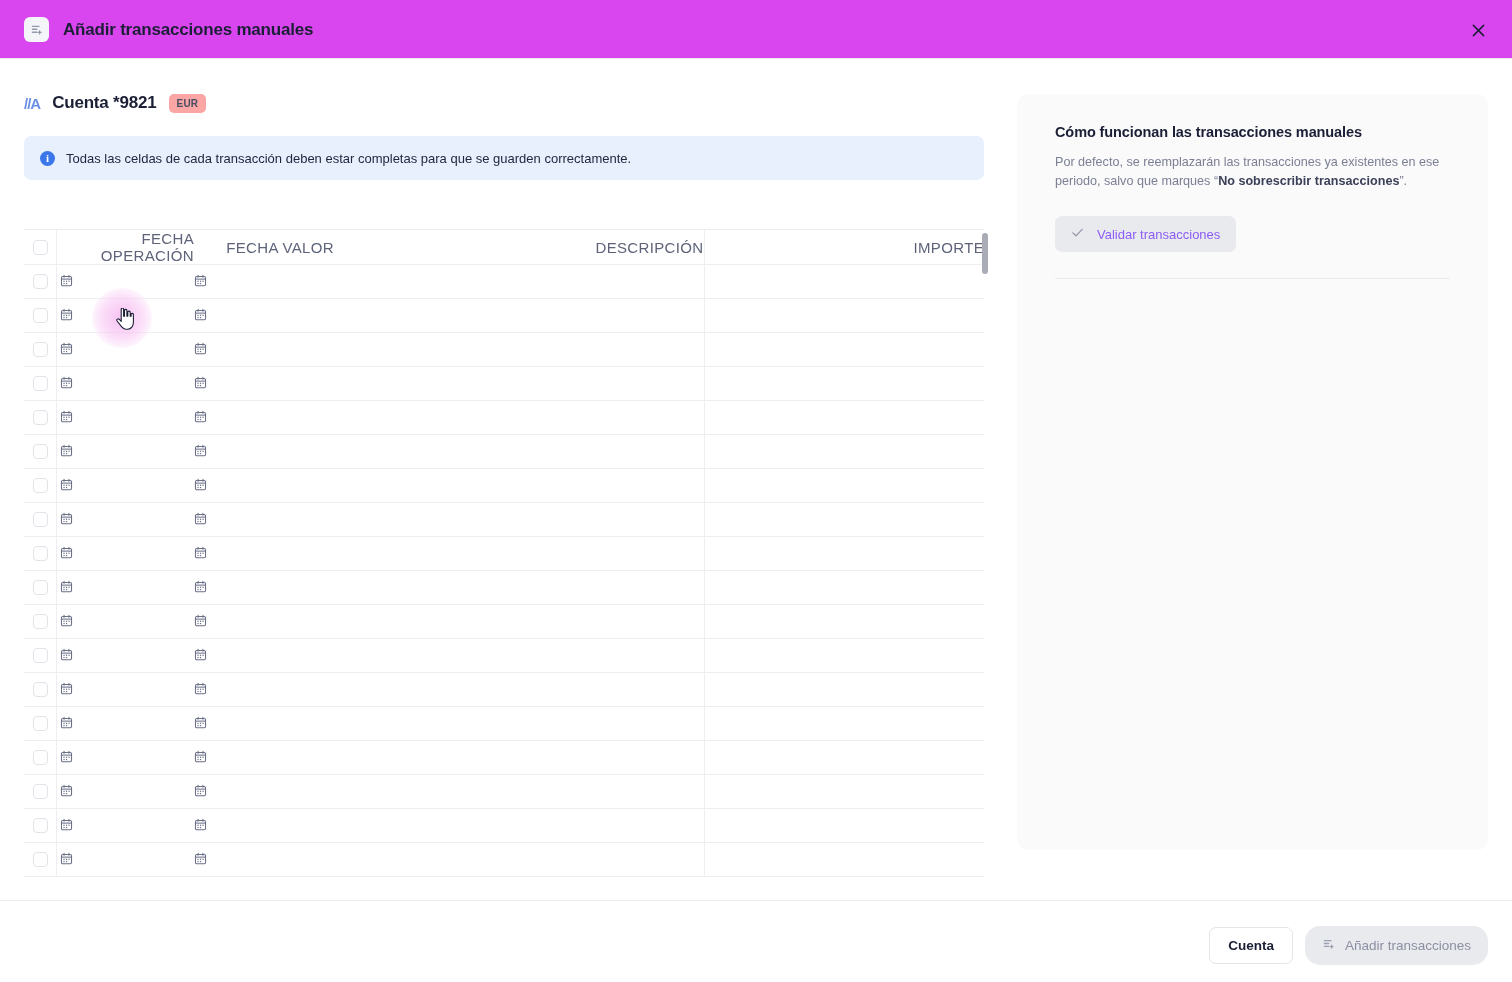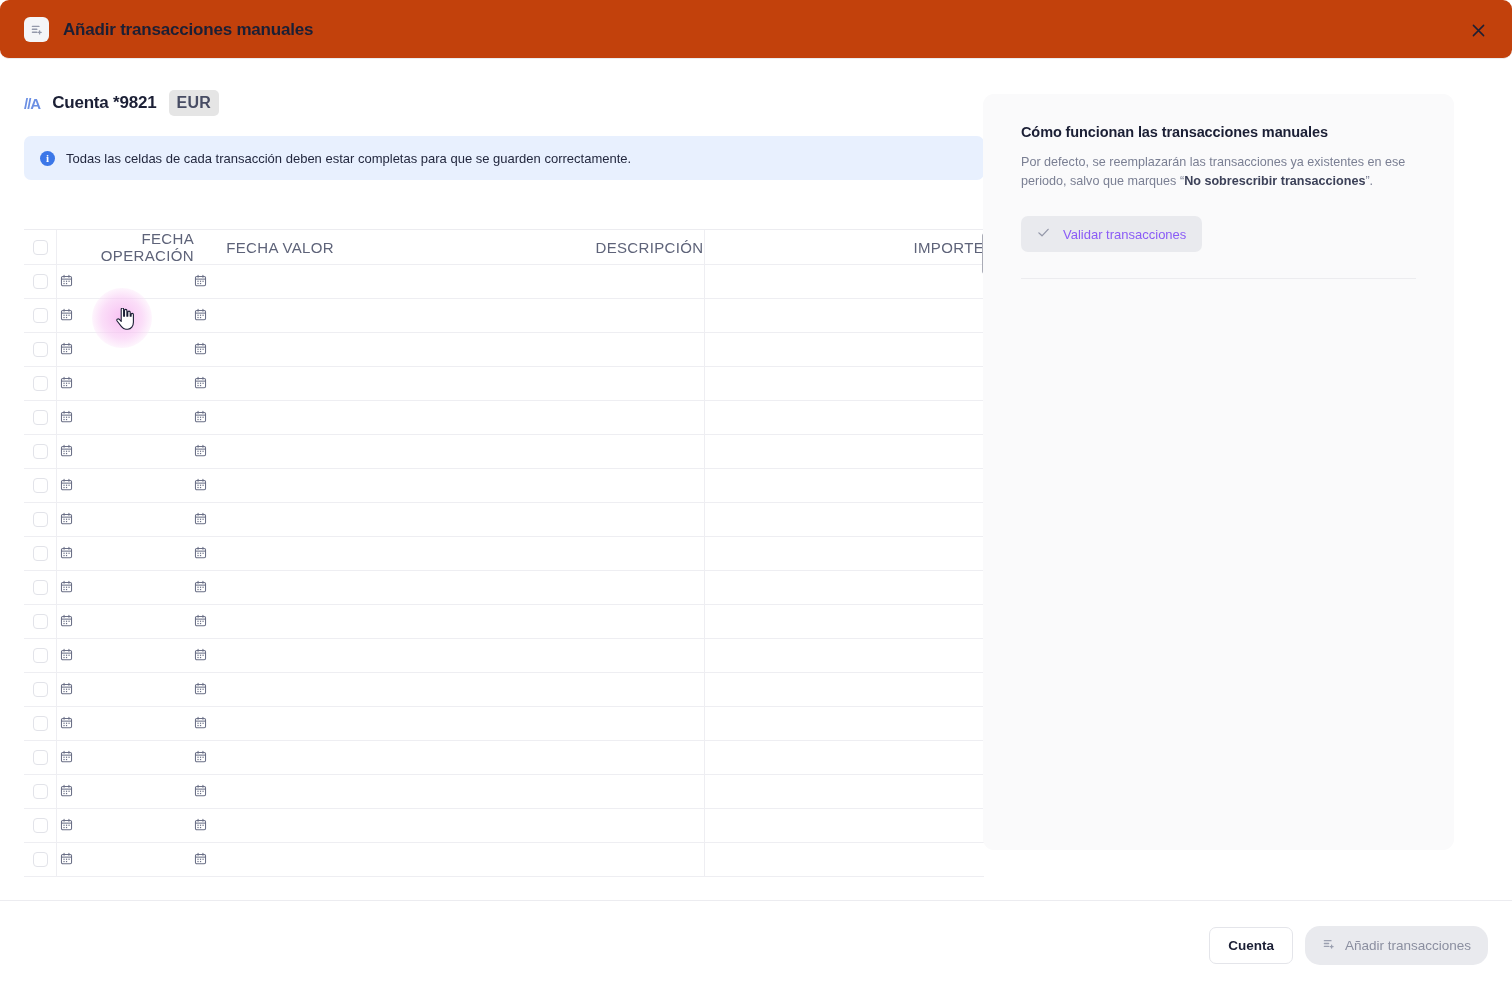--- a/index.html
+++ b/index.html
@@ -11,22 +11,21 @@
     color: #1e2235;
     overflow: hidden;
   }
 
   
   .topbar {
     position: absolute;
     left: 0; top: 0;
     width: 1512px; height: 59px;
     border-bottom: 1px solid #ececf0;
-    background: #c2410c;
-    border-radius: 9px;
+    background: #d946ef;
   }
   .topbar-left {
     position: absolute;
     left: 24px; top: 0;
     height: 59px;
     display: flex; align-items: center; gap: 14px;
   }
   .header-icon-box {
     width: 25px; height: 25px;
     border-radius: 6px;
@@ -64,23 +63,23 @@
     color: #6b8fe3;
     letter-spacing: -1px;
     font-family: "Liberation Sans", sans-serif;
   }
   .account-name {
     font-size: 17px; font-weight: 700;
     letter-spacing: -0.2px;
     color: #1b1f35;
   }
   .currency-badge {
-    background: #e5e5e5;
+    background: #fca5a5;
     color: #474c63;
-    font-size: 16px;
+    font-size: 10px;
     font-weight: 600;
     letter-spacing: 0.2px;
     padding: 4px 8px;
     border-radius: 5px;
   }
 
   
   .info-banner {
     margin-top: 11px;
     width: 960px; height: 44px;
@@ -168,21 +167,21 @@
     position: absolute;
     top: 0; left: 0;
     width: 6px; height: 41px;
     background: #a9abb6;
     border-radius: 3px;
   }
 
   
   .side-card {
     position: absolute;
-    left: 983px; top: 94px;
+    left: 1017px; top: 94px;
     width: 471px; height: 756px;
     background: #fafafb;
     border-radius: 11px;
     padding: 30px 38px 0 38px;
   }
   .side-title {
     font-size: 14.5px; font-weight: 700;
     color: #1b1f35;
     letter-spacing: -0.1px;
     margin-bottom: 13px;

